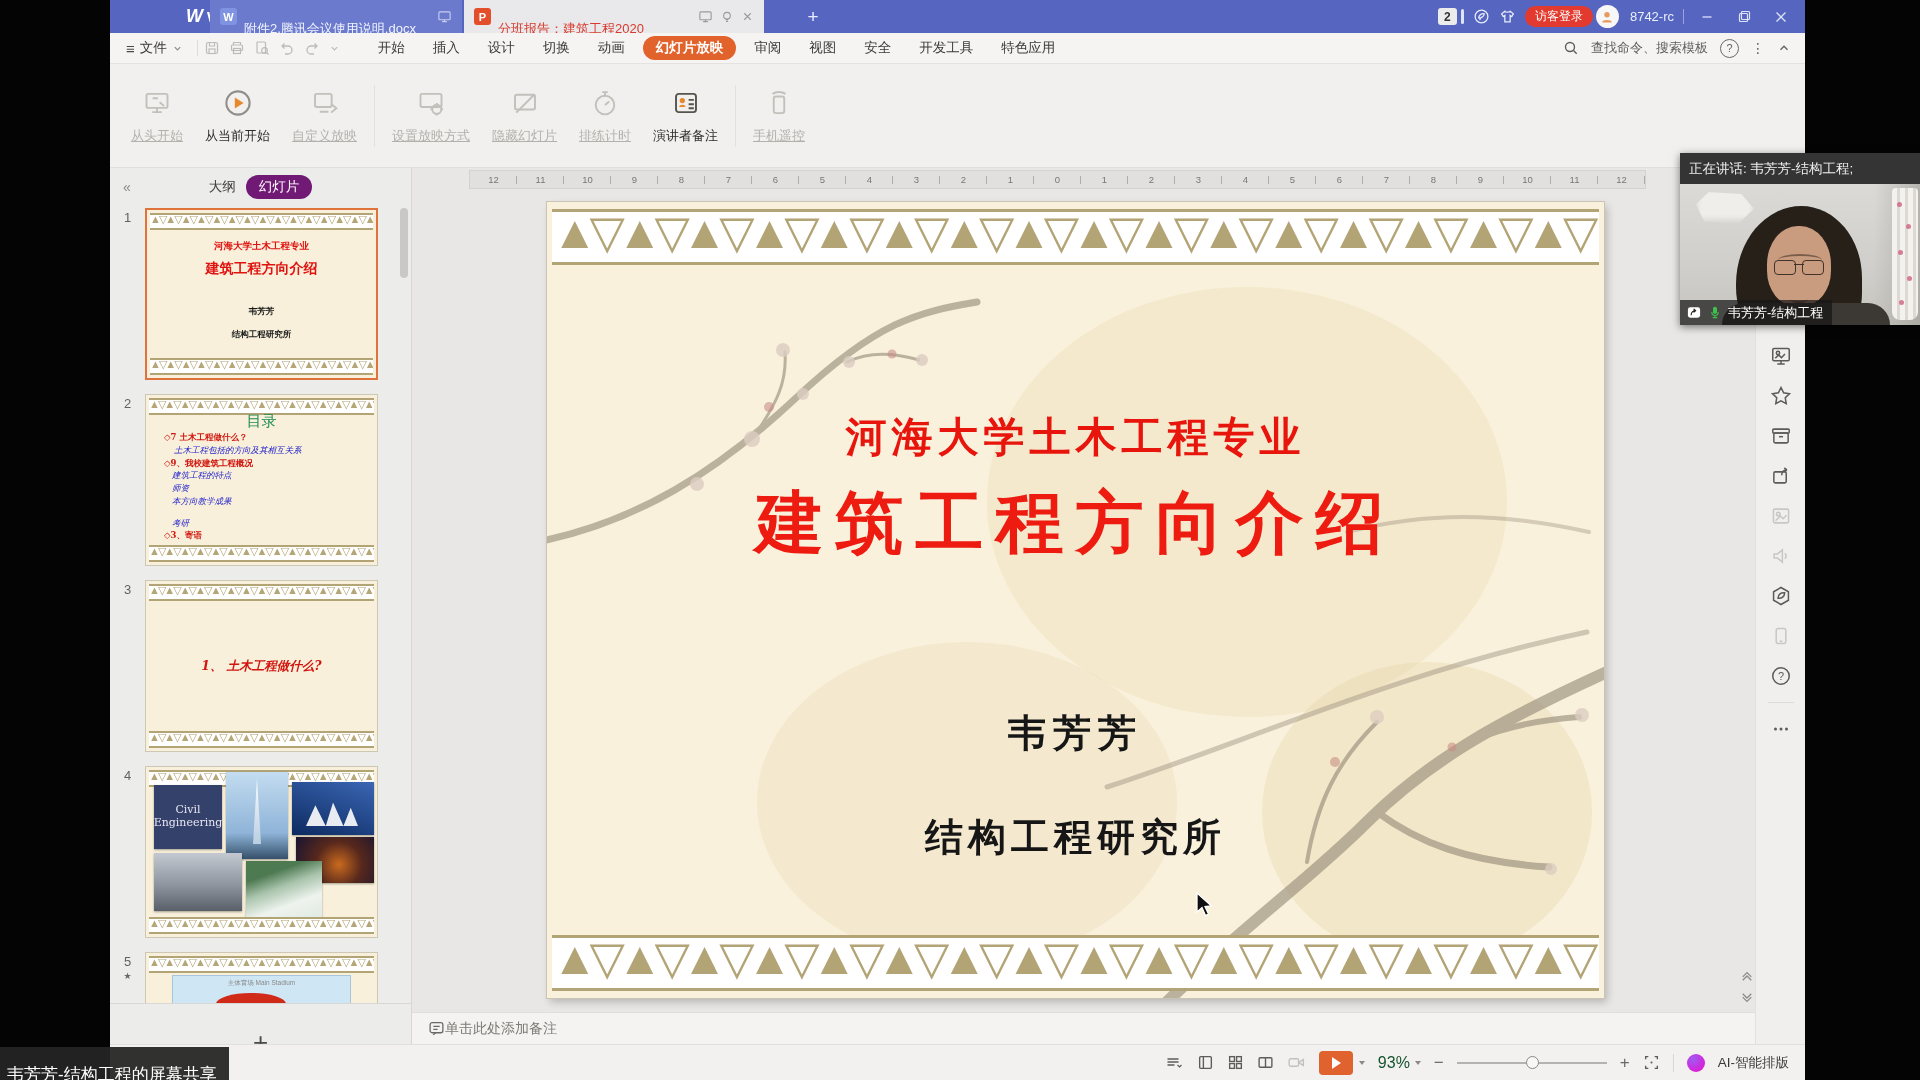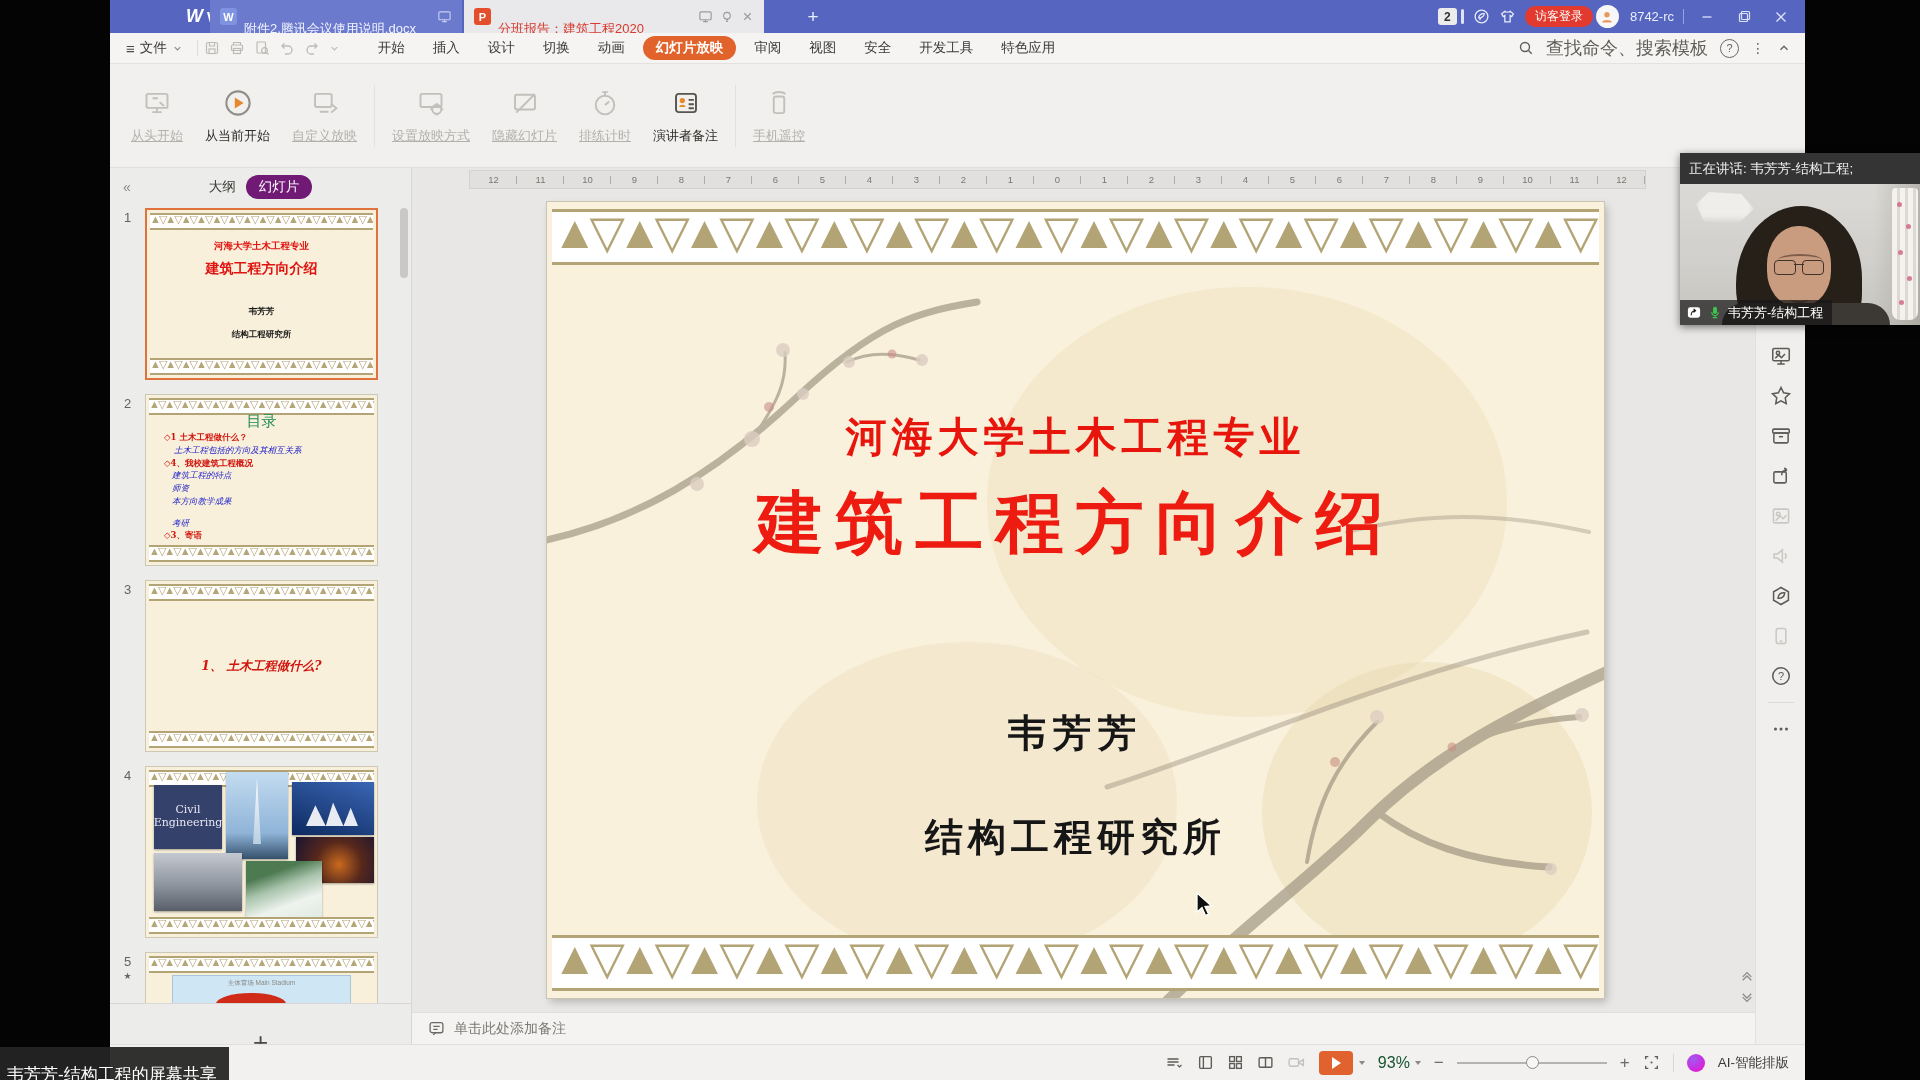--- a/index.html
+++ b/index.html
@@ -31,21 +31,21 @@
   
   .menubar{position:absolute;left:0;top:33px;right:0;height:30px;background:#f5f4f2;border-bottom:1px solid #e3e2e0;display:flex;align-items:center;font-size:13.5px;color:#3b3a38;}
   .filebtn{display:flex;align-items:center;gap:5px;padding:0 8px 0 16px;}
   .hamb{font-size:15px;color:#4a4946;}
   .mb-sep{width:1px;height:16px;background:#dddcda;margin:0 6px;}
   .qicons{display:flex;align-items:center;gap:9px;color:#bdbbb6;}
   .menu-items{display:flex;align-items:center;margin-left:24px;}
   .mi{padding:0 14px;white-space:nowrap;cursor:default;}
   .mi.active{background:#e2622b;color:#fff;border-radius:14px;padding:3px 13px;font-weight:bold;margin:0 4px;}
   .mb-right{margin-left:auto;display:flex;align-items:center;gap:12px;padding-right:14px;color:#66645f;}
-  .searchtxt{font-size:18px;color:#5f5e5a;white-space:nowrap;}
+  .searchtxt{font-size:13px;color:#5f5e5a;white-space:nowrap;}
   .qmark{width:17px;height:17px;border:1.3px solid #6a6964;border-radius:50%;font-size:11px;display:flex;align-items:center;justify-content:center;}
   .kebab{font-size:14px;letter-spacing:0;}
 
   
   .ribbon{position:absolute;left:0;top:64px;right:0;height:104px;background:#f1f0ee;border-bottom:1px solid #e0dfdd;display:flex;align-items:center;padding-left:10px;box-sizing:border-box;}
   .rb{display:flex;flex-direction:column;align-items:center;justify-content:center;gap:8px;padding:0 11px;height:86px;font-size:13px;}
   .rb .ric{height:32px;display:flex;align-items:center;}
   .rb.on{color:#2e2d2a;} .rb.on .ric{color:#56554e;}
   .rb.off{color:#b3b1ac;text-decoration:underline;} .rb.off .ric{color:#c2c0bb;}
   .rbsep{width:1px;height:62px;background:#e2e1df;margin:0 6px;}
@@ -102,21 +102,21 @@
   .cursor{position:absolute;left:782px;top:724px;}
   .echev{position:absolute;right:1px;bottom:8px;display:flex;flex-direction:column;gap:10px;color:#8c8b87;}
 
   
   .rtb{position:absolute;right:0;top:168px;width:50px;bottom:36px;background:#f0efed;border-left:1px solid #e2e1df;box-sizing:border-box;display:flex;flex-direction:column;align-items:center;padding-top:168px;}
   .rtb .ric2{height:40px;display:flex;align-items:center;justify-content:center;}
   .rtb .on{color:#5c5b57;} .rtb .off{color:#c8c7c3;}
   .rtb-div{width:26px;height:1px;background:#dcdbd9;margin:6px 0;}
 
   
-  .notes{position:absolute;left:302px;right:50px;top:1012px;height:32px;background:#f4f3f1;border-top:1px solid #e0dfdd;display:flex;align-items:center;gap:9px;padding-left:16px;color:#7c7b76;font-size:14px;box-sizing:border-box;text-align:right;}
+  .notes{position:absolute;left:302px;right:50px;top:1012px;height:32px;background:#f4f3f1;border-top:1px solid #e0dfdd;display:flex;align-items:center;padding-left:16px;color:#7c7b76;font-size:14px;box-sizing:border-box;text-align:right;}
   .status{position:absolute;left:0;right:0;bottom:0;height:36px;background:#f2f1ef;border-top:1px solid #e1e0de;display:flex;align-items:center;justify-content:flex-end;gap:13px;padding-right:16px;color:#5d5c58;box-sizing:border-box;}
   .stico{display:flex;align-items:center;}
   .stico.dim{color:#c2c1bd;}
   .playbox{width:34px;height:24px;background:#e0622e;border-radius:4px;display:flex;align-items:center;justify-content:center;}
   .playbox i{width:0;height:0;border-left:9px solid #fff;border-top:6px solid transparent;border-bottom:6px solid transparent;margin-left:2px;}
   .tinycaret{width:0;height:0;border-top:4px solid #8a8986;border-left:3.5px solid transparent;border-right:3.5px solid transparent;margin-left:-7px;}
   .zoomtxt{font-size:16px;color:#14532d;}
   .zminus,.zplus{font-size:17px;color:#6a6966;line-height:1;}
   .slider{position:relative;width:150px;height:14px;}
   .slider .track{position:absolute;left:0;right:0;top:6px;height:2px;background:#b4b3af;}
@@ -409,23 +409,23 @@
               </div>
               <div class="mband bot">▲▽▲▽▲▽▲▽▲▽▲▽▲▽▲▽▲▽▲▽▲▽▲▽▲▽▲▽▲▽▲▽▲▽▲▽▲▽▲▽▲▽▲▽▲▽▲▽▲▽▲▽</div>
             </div>
           </div>
           <div class="trow">
             <div class="tnum">2</div>
             <div class="thumb">
               <div class="mband top">▲▽▲▽▲▽▲▽▲▽▲▽▲▽▲▽▲▽▲▽▲▽▲▽▲▽▲▽▲▽▲▽▲▽▲▽▲▽▲▽▲▽▲▽▲▽▲▽▲▽▲▽</div>
               <div class="toc-title" style="color: rgb(31, 138, 82);">目录</div>
               <div class="toc-list">
-                <div style="color: rgb(210, 21, 15); padding-left: 0px; font-weight: bold;">◇1  土木工程做什么？</div>
+                <div style="color: rgb(210, 21, 15); padding-left: 0px; font-weight: bold;">◇7  土木工程做什么？</div>
                 <div style="color: rgb(34, 34, 204); padding-left: 10px; font-style: italic;">土木工程包括的方向及其相互关系</div>
-                <div style="color: rgb(210, 21, 15); padding-left: 0px; font-weight: bold;">◇4、我校建筑工程概况</div>
+                <div style="color: rgb(210, 21, 15); padding-left: 0px; font-weight: bold;">◇9、我校建筑工程概况</div>
                 <div style="color: rgb(34, 34, 204); padding-left: 8px; font-style: italic;">建筑工程的特点</div>
                 <div style="color: rgb(34, 34, 204); padding-left: 8px; font-style: italic;">师资</div>
                 <div style="color: rgb(34, 34, 204); padding-left: 8px; font-style: italic;">本方向教学成果</div>
                 <div style="color: rgb(34, 34, 204); padding-left: 8px; font-style: italic; margin-top: 9px;">考研</div>
                 <div style="color: rgb(210, 21, 15); padding-left: 0px; font-weight: bold;">◇3、寄语</div>
               </div>
               <div class="mband bot">▲▽▲▽▲▽▲▽▲▽▲▽▲▽▲▽▲▽▲▽▲▽▲▽▲▽▲▽▲▽▲▽▲▽▲▽▲▽▲▽▲▽▲▽▲▽▲▽▲▽▲▽</div>
             </div>
           </div>
           <div class="trow">

